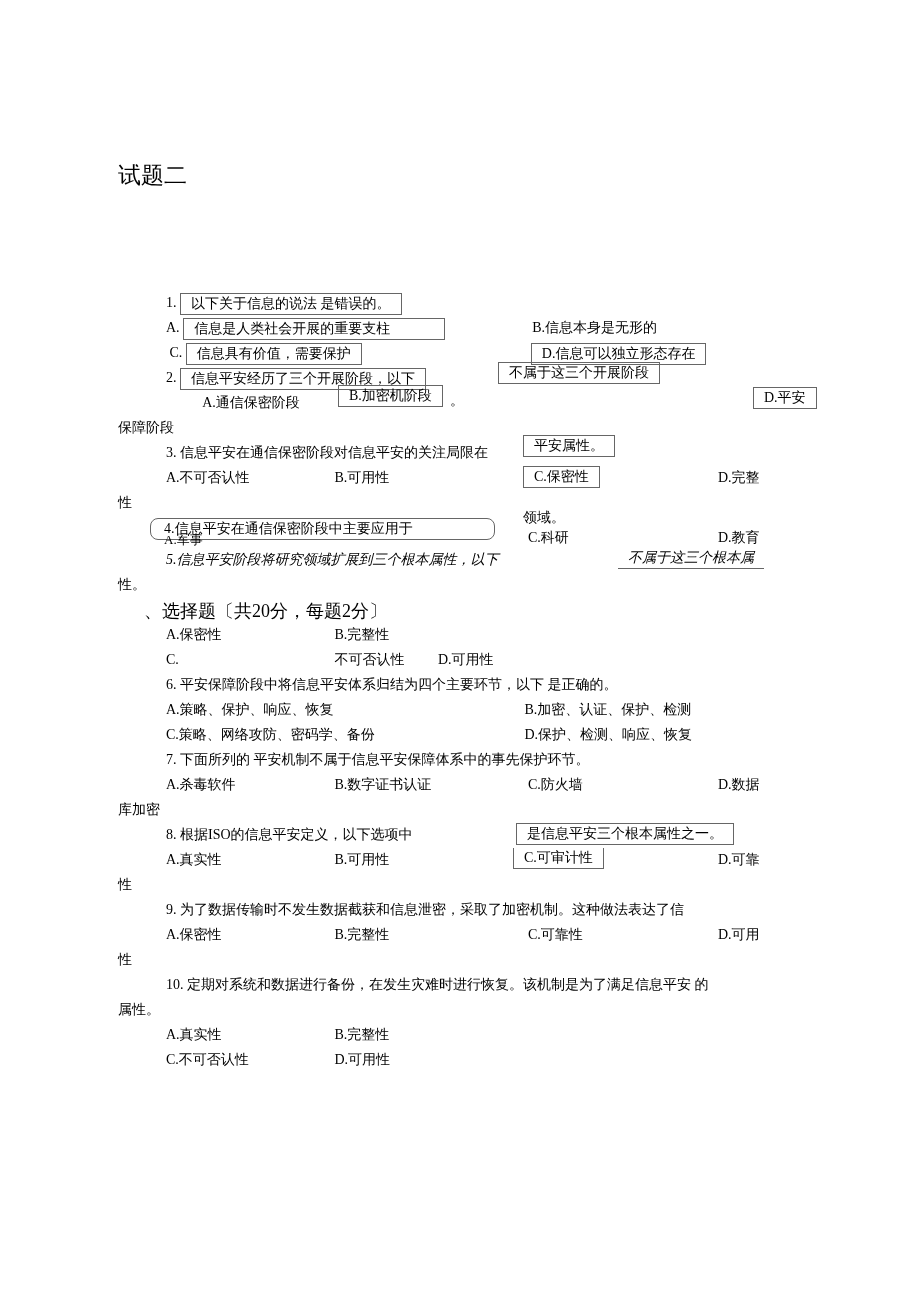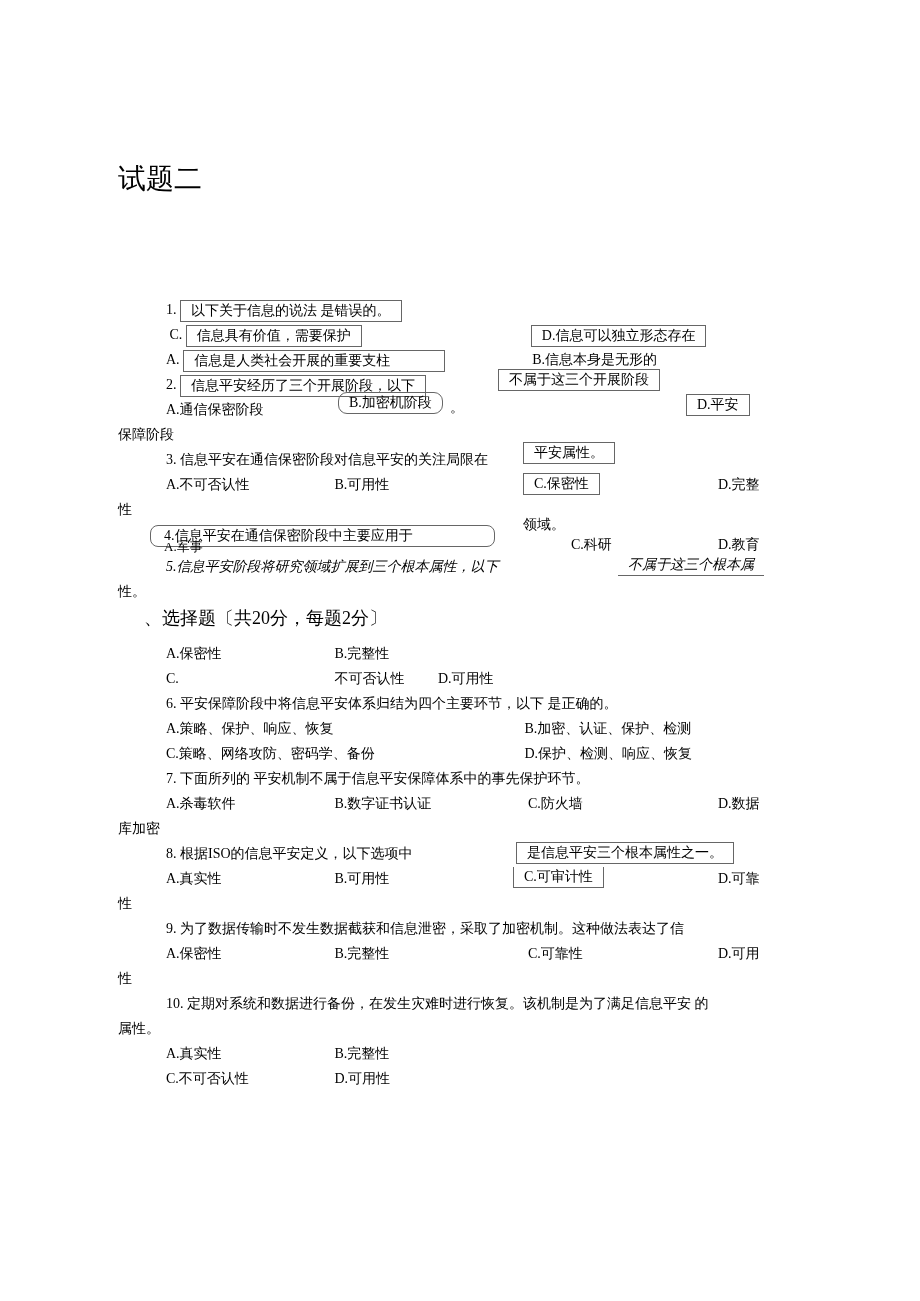--- a/index.html
+++ b/index.html
@@ -10,21 +10,21 @@
       color: #000;
       width: 920px;
       height: 1301px;
       position: relative;
       padding: 0;
     }
     .page {
       padding: 160px 118px 0 118px;
     }
     .title {
-      font-size: 28px;
+      font-size: 23px;
       font-weight: normal;
       margin-bottom: 100px;
       font-family: "SimSun", "宋体", serif;
     }
     .line {
       line-height: 24px;
       margin-bottom: 1px;
       white-space: nowrap;
       position: relative;
     }
@@ -34,58 +34,58 @@
       border: 1px solid #666;
       display: inline-block;
       padding: 0 10px;
       line-height: 20px;
       vertical-align: middle;
     }
     .col-a { display:inline-block; width:215px; }
     .sec-head {
       font-size: 18px;
       padding-left: 26px;
-      margin: 2px 0 12px 0;
+      margin: 2px 0 0 0;
     }
   </style>
 </head>
 <body>
 
 <div class="page">
 
   <div class="title">试题二</div>
 
   <div class="line indent1">
     <span>1.</span>
     <span class="box">以下关于信息的说法  是错误的。</span>
   </div>
+  <div class="line indent1">
+    <span>A.</span>
+    <span class="box" style="min-width:262px;">信息是人类社会开展的重要支柱</span>
+    <span style="display:inline-block;width:80px;"></span>
+    <span>B.信息本身是无形的</span>
+  </div>
   <div class="line" style="padding-left:32px;">
     <span style="display:inline-block;width:16px;"></span>
     <span>C.</span>
     <span class="box">信息具有价值，需要保护</span>
     <span style="display:inline-block;width:162px;"></span>
     <span class="box">D.信息可以独立形态存在</span>
-  </div>
-  <div class="line indent1">
-    <span>A.</span>
-    <span class="box" style="min-width:262px;">信息是人类社会开展的重要支柱</span>
-    <span style="display:inline-block;width:80px;"></span>
-    <span>B.信息本身是无形的</span>
   </div>
 
   <div class="line indent1" style="position:relative;">
     <span>2.</span>
     <span class="box">信息平安经历了三个开展阶段，以下</span>
     <span class="box" style="position:absolute; left:380px; top:-4px;">不属于这三个开展阶段</span>
   </div>
   <div class="line indent1" style="position:relative;">
     <span style="position:absolute; left:332px; top:-2px;">。</span>
-    <span class="col-a" style="width:170px;">A.通信保密阶段</span>
-    <span class="box" style="position:absolute; left:220px; top:-6px;border-radius:9px;">B.加密机阶段</span>
-    <span class="box" style="position:absolute; left:568px; top:-4px;text-align:center;">D.平安</span>
+    <span class="col-a" style="width:170px;text-align:center;">A.通信保密阶段</span>
+    <span class="box" style="position:absolute; left:220px; top:-6px;">B.加密机阶段</span>
+    <span class="box" style="position:absolute; left:635px; top:-4px;text-align:center;">D.平安</span>
   </div>
   <div class="line indent0">保障阶段</div>
 
   <div class="line indent1" style="position:relative;">
     <span>3. </span><span>信息平安在通信保密阶段对信息平安的关注局限在</span>
     <span class="box" style="position:absolute; left:405px; top:-6px;">平安属性。</span>
   </div>
   <div class="line indent1" style="position:relative;">
     <span style="display:inline-block;width:165px;">A.不可否认性</span>
     <span style="display:inline-block;width:140px;">B.可用性</span>
@@ -97,21 +97,21 @@
   <div class="line" style="padding-left:32px; position:relative;">
     <span style="display:inline-block; position:relative;">
       <span class="box" style="min-width:345px;border-radius:8px;">
         <span style="visibility:hidden;">X</span>
         <span>信息平安在通信保密阶段中主要应用于</span>
       </span>
       <span style="position:absolute; left:14px; top:1px;">4. </span>
       <span style="position:absolute; left:14px; top:12px; font-size:13px;">A.军事</span>
     </span>
     <span style="position:absolute; left:405px; top:-10px;">领域。</span>
-    <span style="position:absolute; left:410px; top:10px;margin-left:43px;">C.科研</span>
+    <span style="position:absolute; left:410px; top:10px;">C.科研</span>
     <span style="position:absolute; left:600px; top:10px;">D.教育</span>
   </div>
 
   <div class="line indent1" style="position:relative; margin-top:8px;font-style:italic;">
     <span>5.</span><span>信息平安阶段将研究领域扩展到三个根本属性，以下</span>
     <span class="box" style="position:absolute; left:500px; border-top:none; border-left:none; border-right:none;">不属于这三个根本属</span>
   </div>
   <div class="line indent0">性。</div>
 
   <div class="sec-head">、选择题〔共20分，每题2分〕</div>

